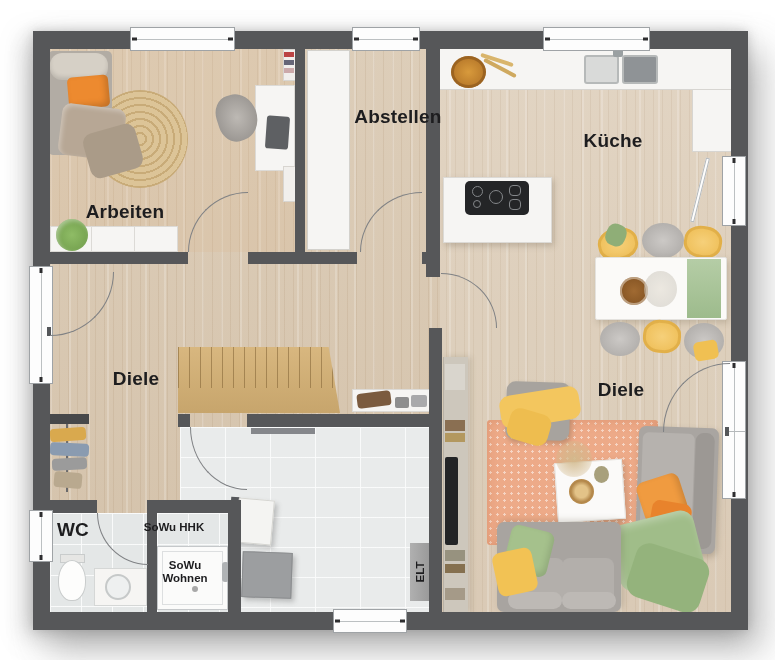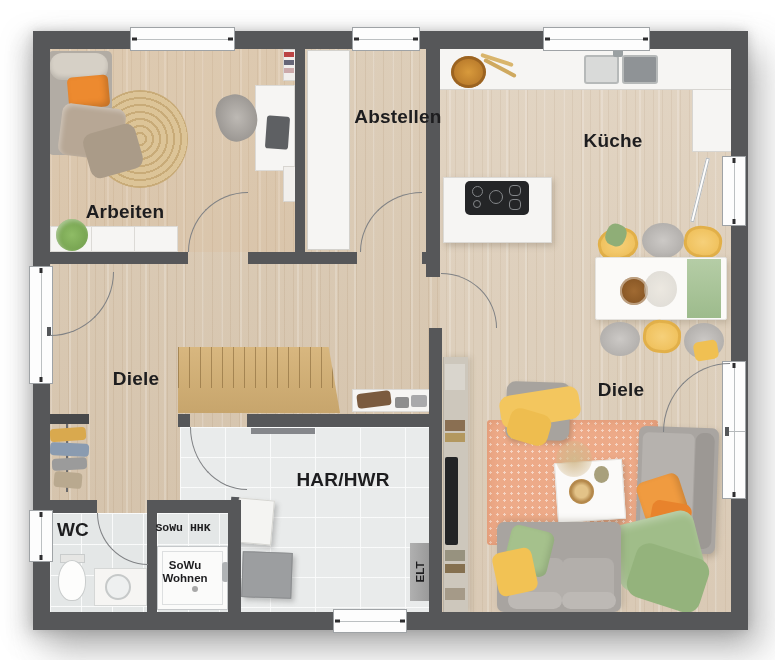--- a/index.html
+++ b/index.html
@@ -258,21 +258,20 @@
   <div class="abs arc arc-tr" style="left:441px;top:273px;width:56px;height:55px;"></div>
   <div class="abs arc arc-bl" style="left:190px;top:427px;width:57px;height:63px;"></div>
   <div class="abs arc arc-bl" style="left:97px;top:513px;width:51px;height:52px;"></div>
   <div class="abs arc arc-tl" style="left:663px;top:363px;width:67px;height:69px;"></div>
 
   <div class="lbl" style="left:125px;top:212px;">Arbeiten</div>
   <div class="lbl" style="left:398px;top:117px;">Abstellen</div>
   <div class="lbl" style="left:613px;top:141px;">Küche</div>
   <div class="lbl" style="left:621px;top:390px;">Diele</div>
   <div class="lbl" style="left:114px;top:379px;margin-left:22px;">Diele</div>
-  <div class="lbl" style="left:343px;top:480px;">HAR/HWR</div>
   <div class="lbl" style="left:73px;top:530px;">WC</div>
-  <div class="lbl lbl-sm" style="left:183px;top:527px;font-family:Liberation Mono, monospace;">SoWu HHK</div>
+  <div class="lbl lbl-sm" style="left:174px;top:527px;">SoWu HHK</div>
   <div class="lbl lbl-sm lbl-center" style="left:185px;top:572px;">
     <div>SoWu</div>
     <div>Wohnen</div>
   </div>
 
 </div>
 
 </body></html>

